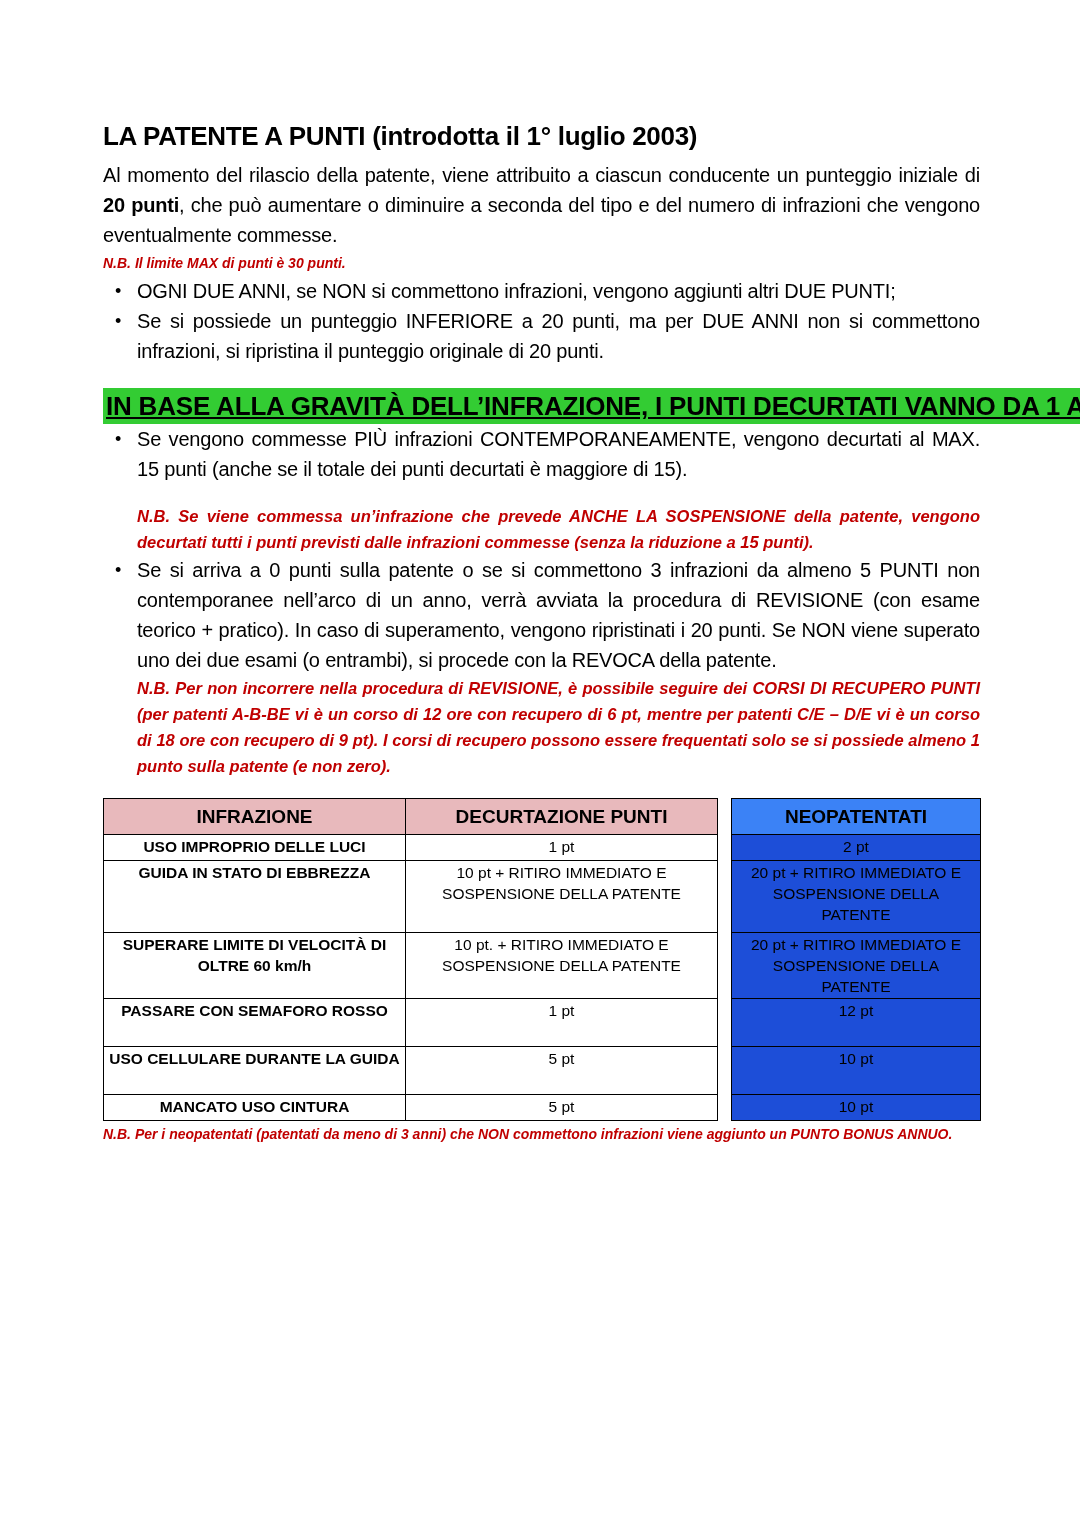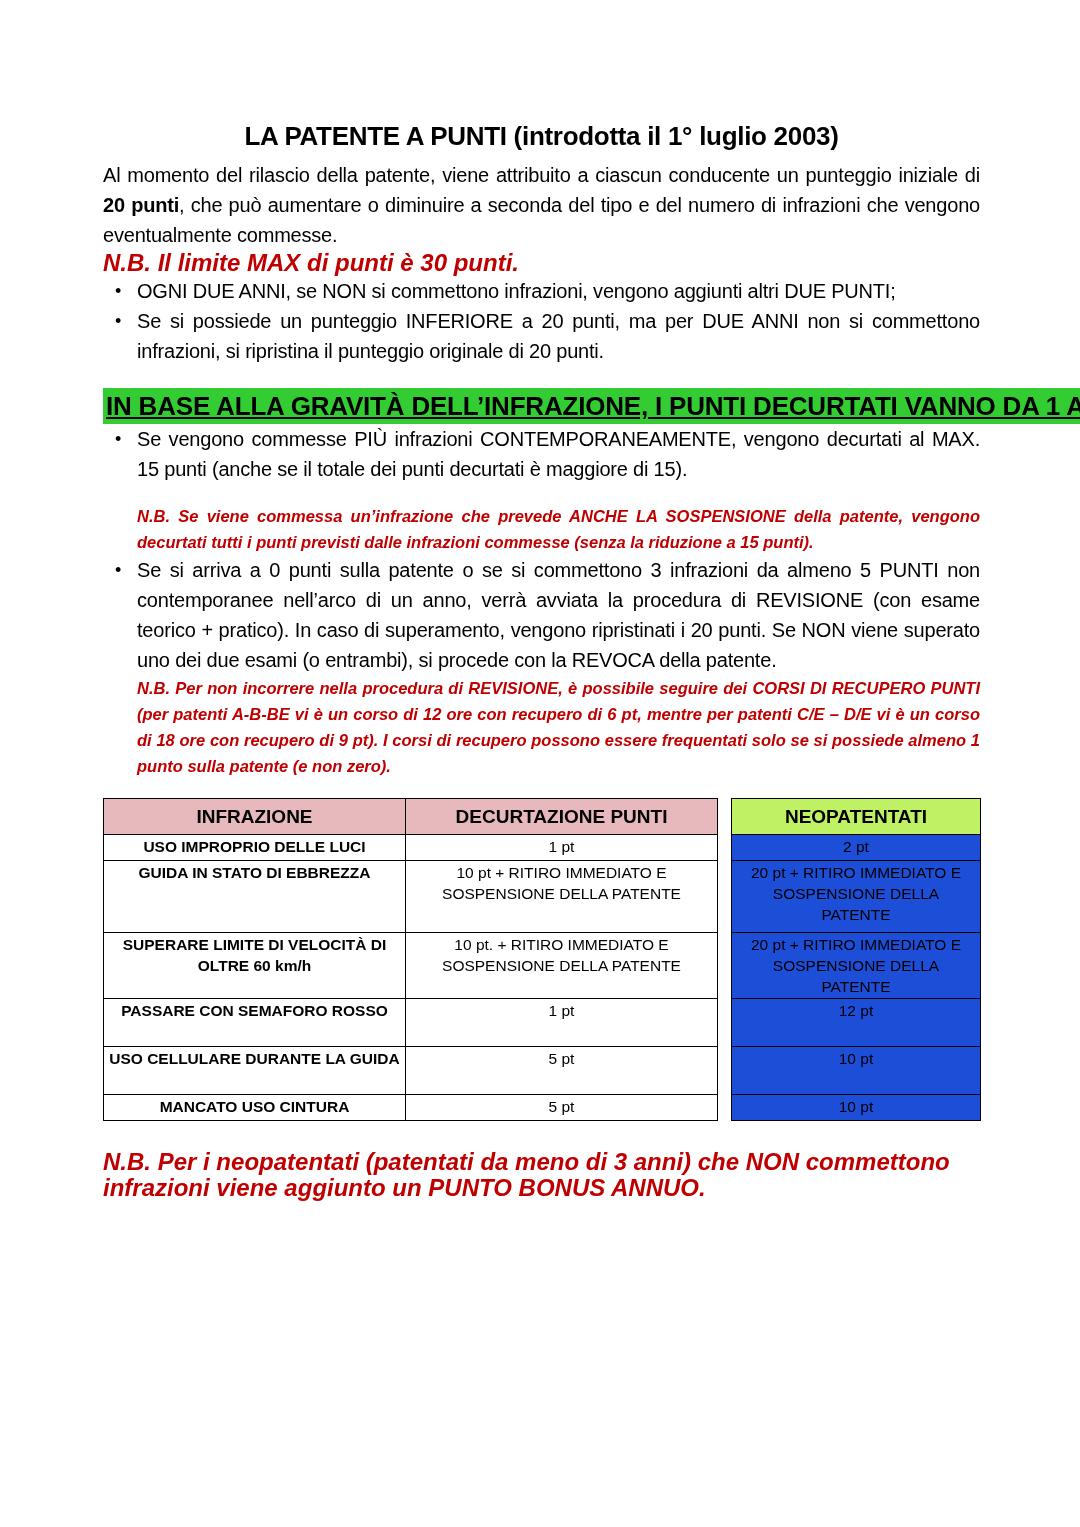--- a/index.html
+++ b/index.html
@@ -13,36 +13,35 @@
     box-sizing: border-box;
     padding: 118px 100px 0 103px;
     overflow: hidden;
   }
   h1.title {
     margin: 0;
     font-size: 26px;
     line-height: 36px;
     font-weight: bold;
     letter-spacing: -0.3px;
-    text-align: center;
   }
   p.body {
     margin: 6px 0 0 0;
     font-size: 20px;
     line-height: 30px;
     text-align: justify;
     letter-spacing: -0.2px;
   }
   .note {
     color: #C00000;
     font-weight: bold;
     font-style: italic;
     margin: 0;
   }
-  .note-lg { font-size: 24px; line-height: 26px; }
+  .note-lg { font-size: 14px; line-height: 26px; }
   .note-sm { font-size: 16.5px; line-height: 26px; text-align: justify; }
   .indent { margin-left: 34px; }
   ul.bullets { list-style: none; margin: 0; padding: 0; }
   ul.bullets li {
     position: relative;
     padding-left: 34px;
     font-size: 20px;
     line-height: 30px;
     text-align: justify;
     letter-spacing: -0.2px;
@@ -65,21 +64,21 @@
     padding: 5px 10px 5px 3px;
     letter-spacing: -0.2px;
   }
   .mt-sec { margin-top: 28px; }
   .mt-banner { margin-top: 22px; }
   .mt-b3 { margin-top: 27px; }
   .mt-n2 { margin-top: 19px; }
   .mt-b4 { margin-top: 22px; }
   .mt-n3 { }
   .mt-tbl { margin-top: 19px; }
-  .mt-n4 { margin-top: 28px; }
+  .mt-n4 { }
 
   table.tbl {
     border-collapse: collapse;
     table-layout: fixed;
     width: 877px;
     font-size: 15.5px;
   }
   table.tbl col.c1 { width: 302px; }
   table.tbl col.c2 { width: 312px; }
   table.tbl col.cgap { width: 14px; }
@@ -93,21 +92,21 @@
     overflow: hidden;
   }
   table.tbl td.spacer { border: none; padding: 0; background: #fff; }
   table.tbl tr.head th {
     vertical-align: middle;
     font-size: 19px;
     height: 33px;
     line-height: 22px;
   }
   .pink { background: #E8B9BC; }
-  .ghead { background: #bef264; }
+  .ghead { background: #3b82f6; }
   .gcell { background: #1d4ed8; }
   .inf { font-weight: bold; }
   tr.r1 { height: 26px; }
   tr.r2 { height: 72px; }
   tr.r3 { height: 66px; }
   tr.r4 { height: 48px; }
   tr.r5 { height: 48px; }
   tr.r6 { height: 26px; }
 </style>
 </head>

